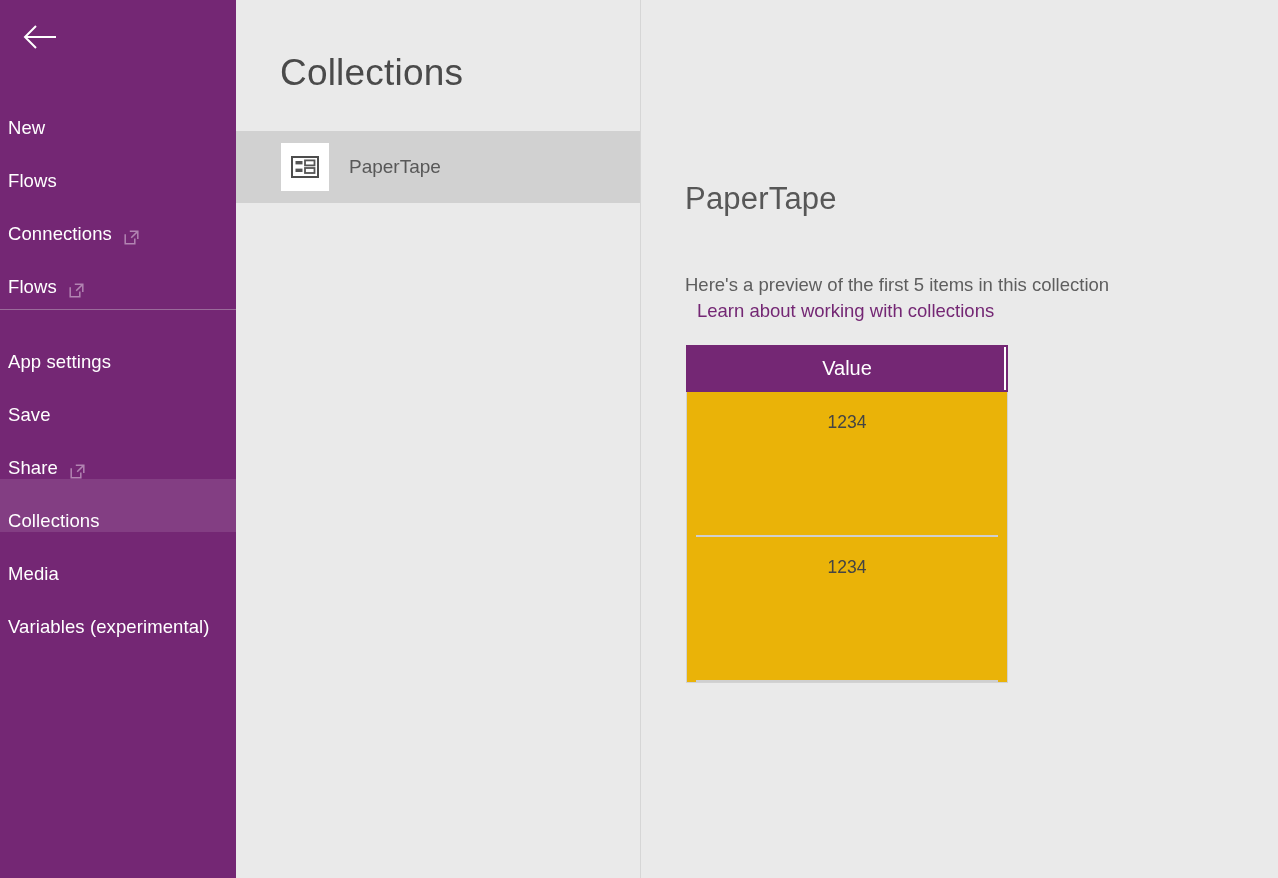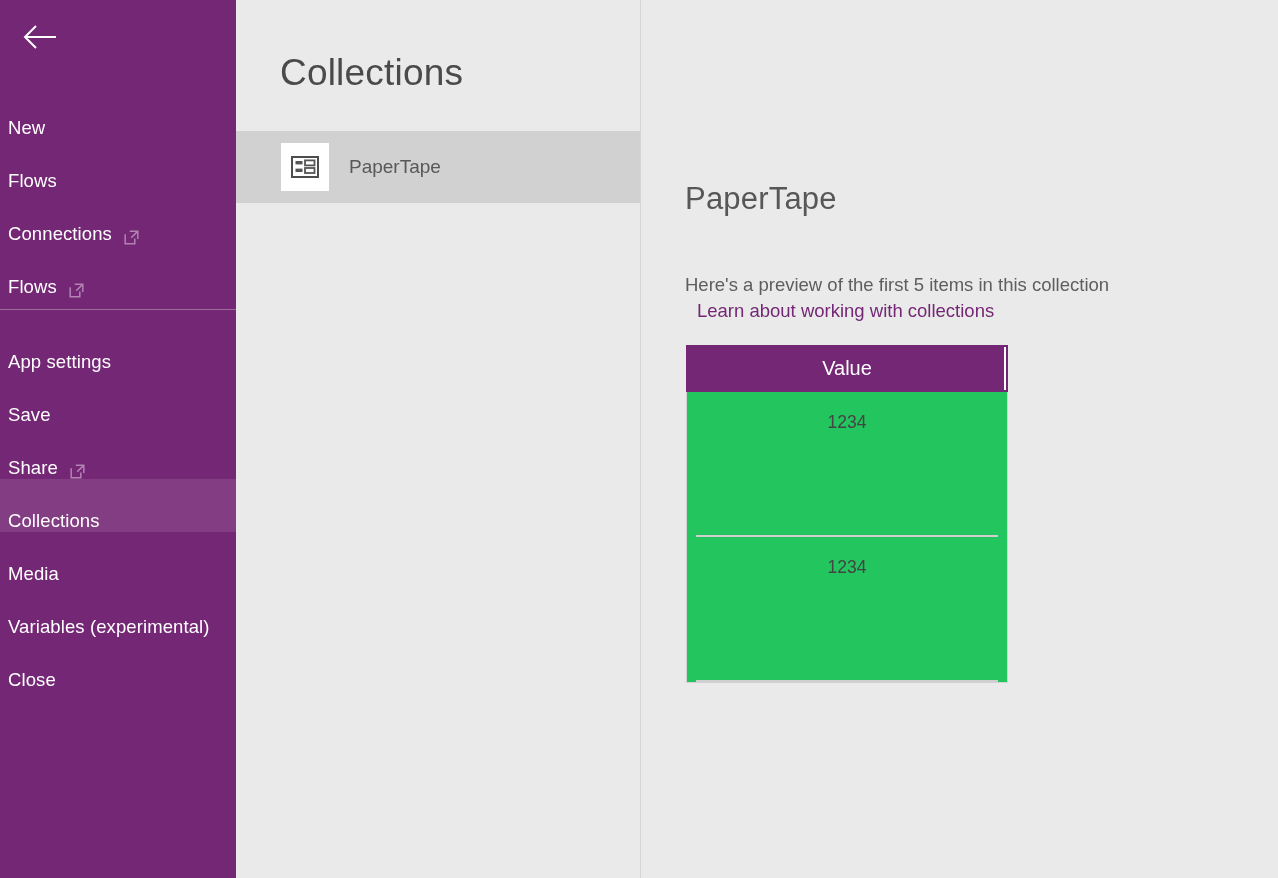--- a/index.html
+++ b/index.html
@@ -176,21 +176,21 @@
     white-space: nowrap;
     margin-left: 12px;
   }
 
   
   .data-table {
     position: absolute;
     top: 346px;
     left: 1px;
     width: 322px;
-    background: #22c55e;
+    background: #eab308;
     border: 1px solid #d2d2d2;
     border-top: none;
     box-sizing: border-box;
   }
   .dt-header {
     display: flex;
     background: #742774;
     height: 47px;
     margin: -1px -1px 0 -1px;
   }
@@ -301,23 +301,20 @@
         </span>
       </div>
       <div class="nav-item selected">
         <span>Collections</span>
       </div>
       <div class="nav-item">
         <span>Media</span>
       </div>
       <div class="nav-item">
         <span>Variables (experimental)</span>
-      </div>
-      <div class="nav-item">
-        <span>Close</span>
       </div>
 
     </div>
   </div>
 
   <div class="list-col">
 
     <div class="page-title">Collections</div>
 
     <div class="coll-list">

